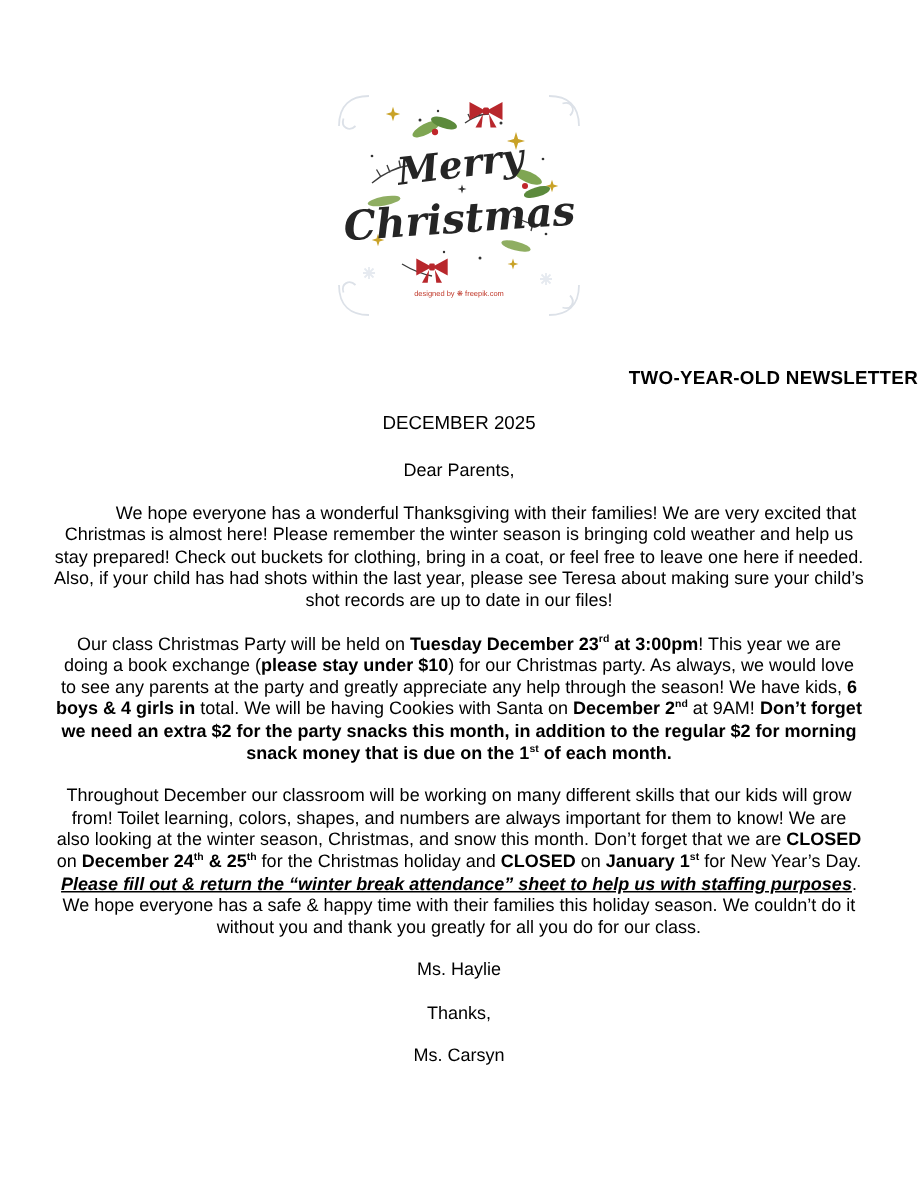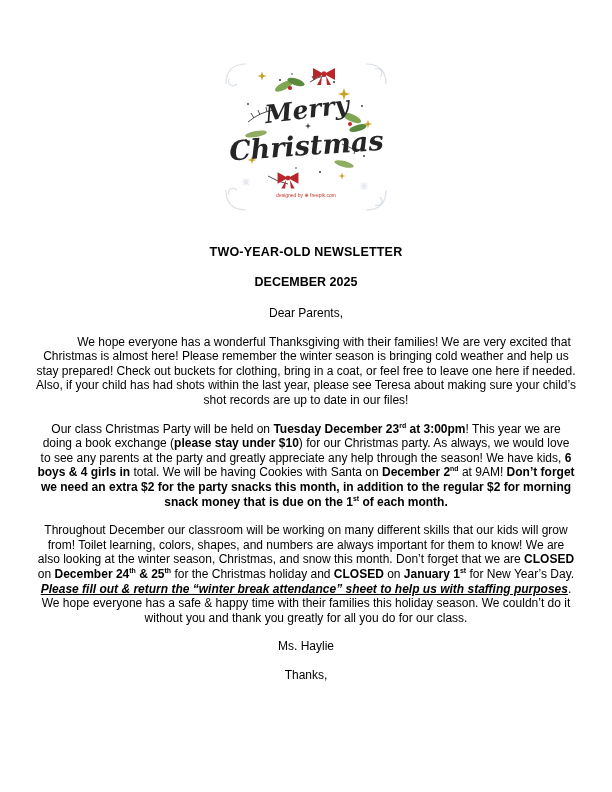--- a/index.html
+++ b/index.html
@@ -13,29 +13,29 @@
     color: #000000;
   }
   .art-wrap {
     width: 168px;
     height: 154px;
     margin: 60px auto 0 auto;
     position: relative;
   }
   .art-wrap svg { display: block; width: 100%; height: 100%; }
   .doc-title {
-    text-align: center;
+    text-align: right;
     font-weight: bold;
     font-size: 12.5px;
     margin-top: 31px;
     letter-spacing: 0.2px;
   }
   .doc-subtitle {
     text-align: center;
-    font-weight: bold;
+    font-weight: normal;
     font-size: 12.5px;
     margin-top: 16px;
   }
   .body-text {
     margin: 17px 36px 0 36px;
     font-size: 12px;
     line-height: 14.6px;
   }
   .body-text p { margin: 0 0 14px 0; text-align: center; }
   .p-indent { text-indent: 36px; }
@@ -124,16 +124,17 @@
   <div class="doc-subtitle">DECEMBER 2025</div>
 
   <div class="body-text">
     <p>Dear Parents,</p>
     <p class="p-indent"><span>We hope everyone has a wonderful Thanksgiving with their families! We are very excited that Christmas is almost here! Please remember the winter season is bringing cold weather and help us stay prepared! Check out buckets for clothing, bring in a coat, or feel free to leave one here if needed. Also, if your child has had shots within the last year, please see Teresa about making sure your child’s shot records are up to date in our files!</span></p>
     <p><span>Our class Christmas Party will be held on </span><span style="font-weight: bold;">Tuesday December 23</span><span style="font-weight: bold; font-size: 0.58em; vertical-align: super; line-height: 0;">rd</span><span style="font-weight: bold;"> at 3:00pm</span><span>! This year we are doing a book exchange (</span><span style="font-weight: bold;">please stay under $10</span><span>) for our Christmas party. As always, we would love to see any parents at the party and greatly appreciate any help through the season! We have kids, </span><span style="font-weight: bold;">6 boys &amp; 4 girls in</span><span> total. We will be having Cookies with Santa on </span><span style="font-weight: bold;">December 2</span><span style="font-weight: bold; font-size: 0.58em; vertical-align: super; line-height: 0;">nd</span><span> at 9AM! </span><span style="font-weight: bold;">Don’t forget we need an extra $2 for the party snacks this month, in addition to the regular $2 for morning snack money that is due on the 1</span><span style="font-weight: bold; font-size: 0.58em; vertical-align: super; line-height: 0;">st</span><span style="font-weight: bold;"> of each month.</span></p>
     <p><span>Throughout December our classroom will be working on many different skills that our kids will grow from! Toilet learning, colors, shapes, and numbers are always important for them to know! We are also looking at the winter season, Christmas, and snow this month.  Don’t forget that we are </span><span style="font-weight: bold;">CLOSED</span><span> on </span><span style="font-weight: bold;">December 24</span><span style="font-weight: bold; font-size: 0.58em; vertical-align: super; line-height: 0;">th</span><span style="font-weight: bold;"> &amp; 25</span><span style="font-weight: bold; font-size: 0.58em; vertical-align: super; line-height: 0;">th</span><span> for the Christmas holiday and </span><span style="font-weight: bold;">CLOSED</span><span> on </span><span style="font-weight: bold;">January 1</span><span style="font-weight: bold; font-size: 0.58em; vertical-align: super; line-height: 0;">st</span><span> for New Year’s Day. </span><span style="font-weight: bold; font-style: italic; text-decoration: underline;">Please fill out &amp; return the “winter break attendance” sheet to help us with staffing purposes</span><span>. We hope everyone has a safe &amp; happy time with their families this holiday season. We couldn’t do it without you and thank you greatly for all you do for our class.</span></p>
     <div class="sig">
       <p>Ms. Haylie</p>
       <p>Thanks,</p>
+      <p>Ms. Carsyn</p>
     </div>
   </div>
 
 </div>
 
 </body></html>

